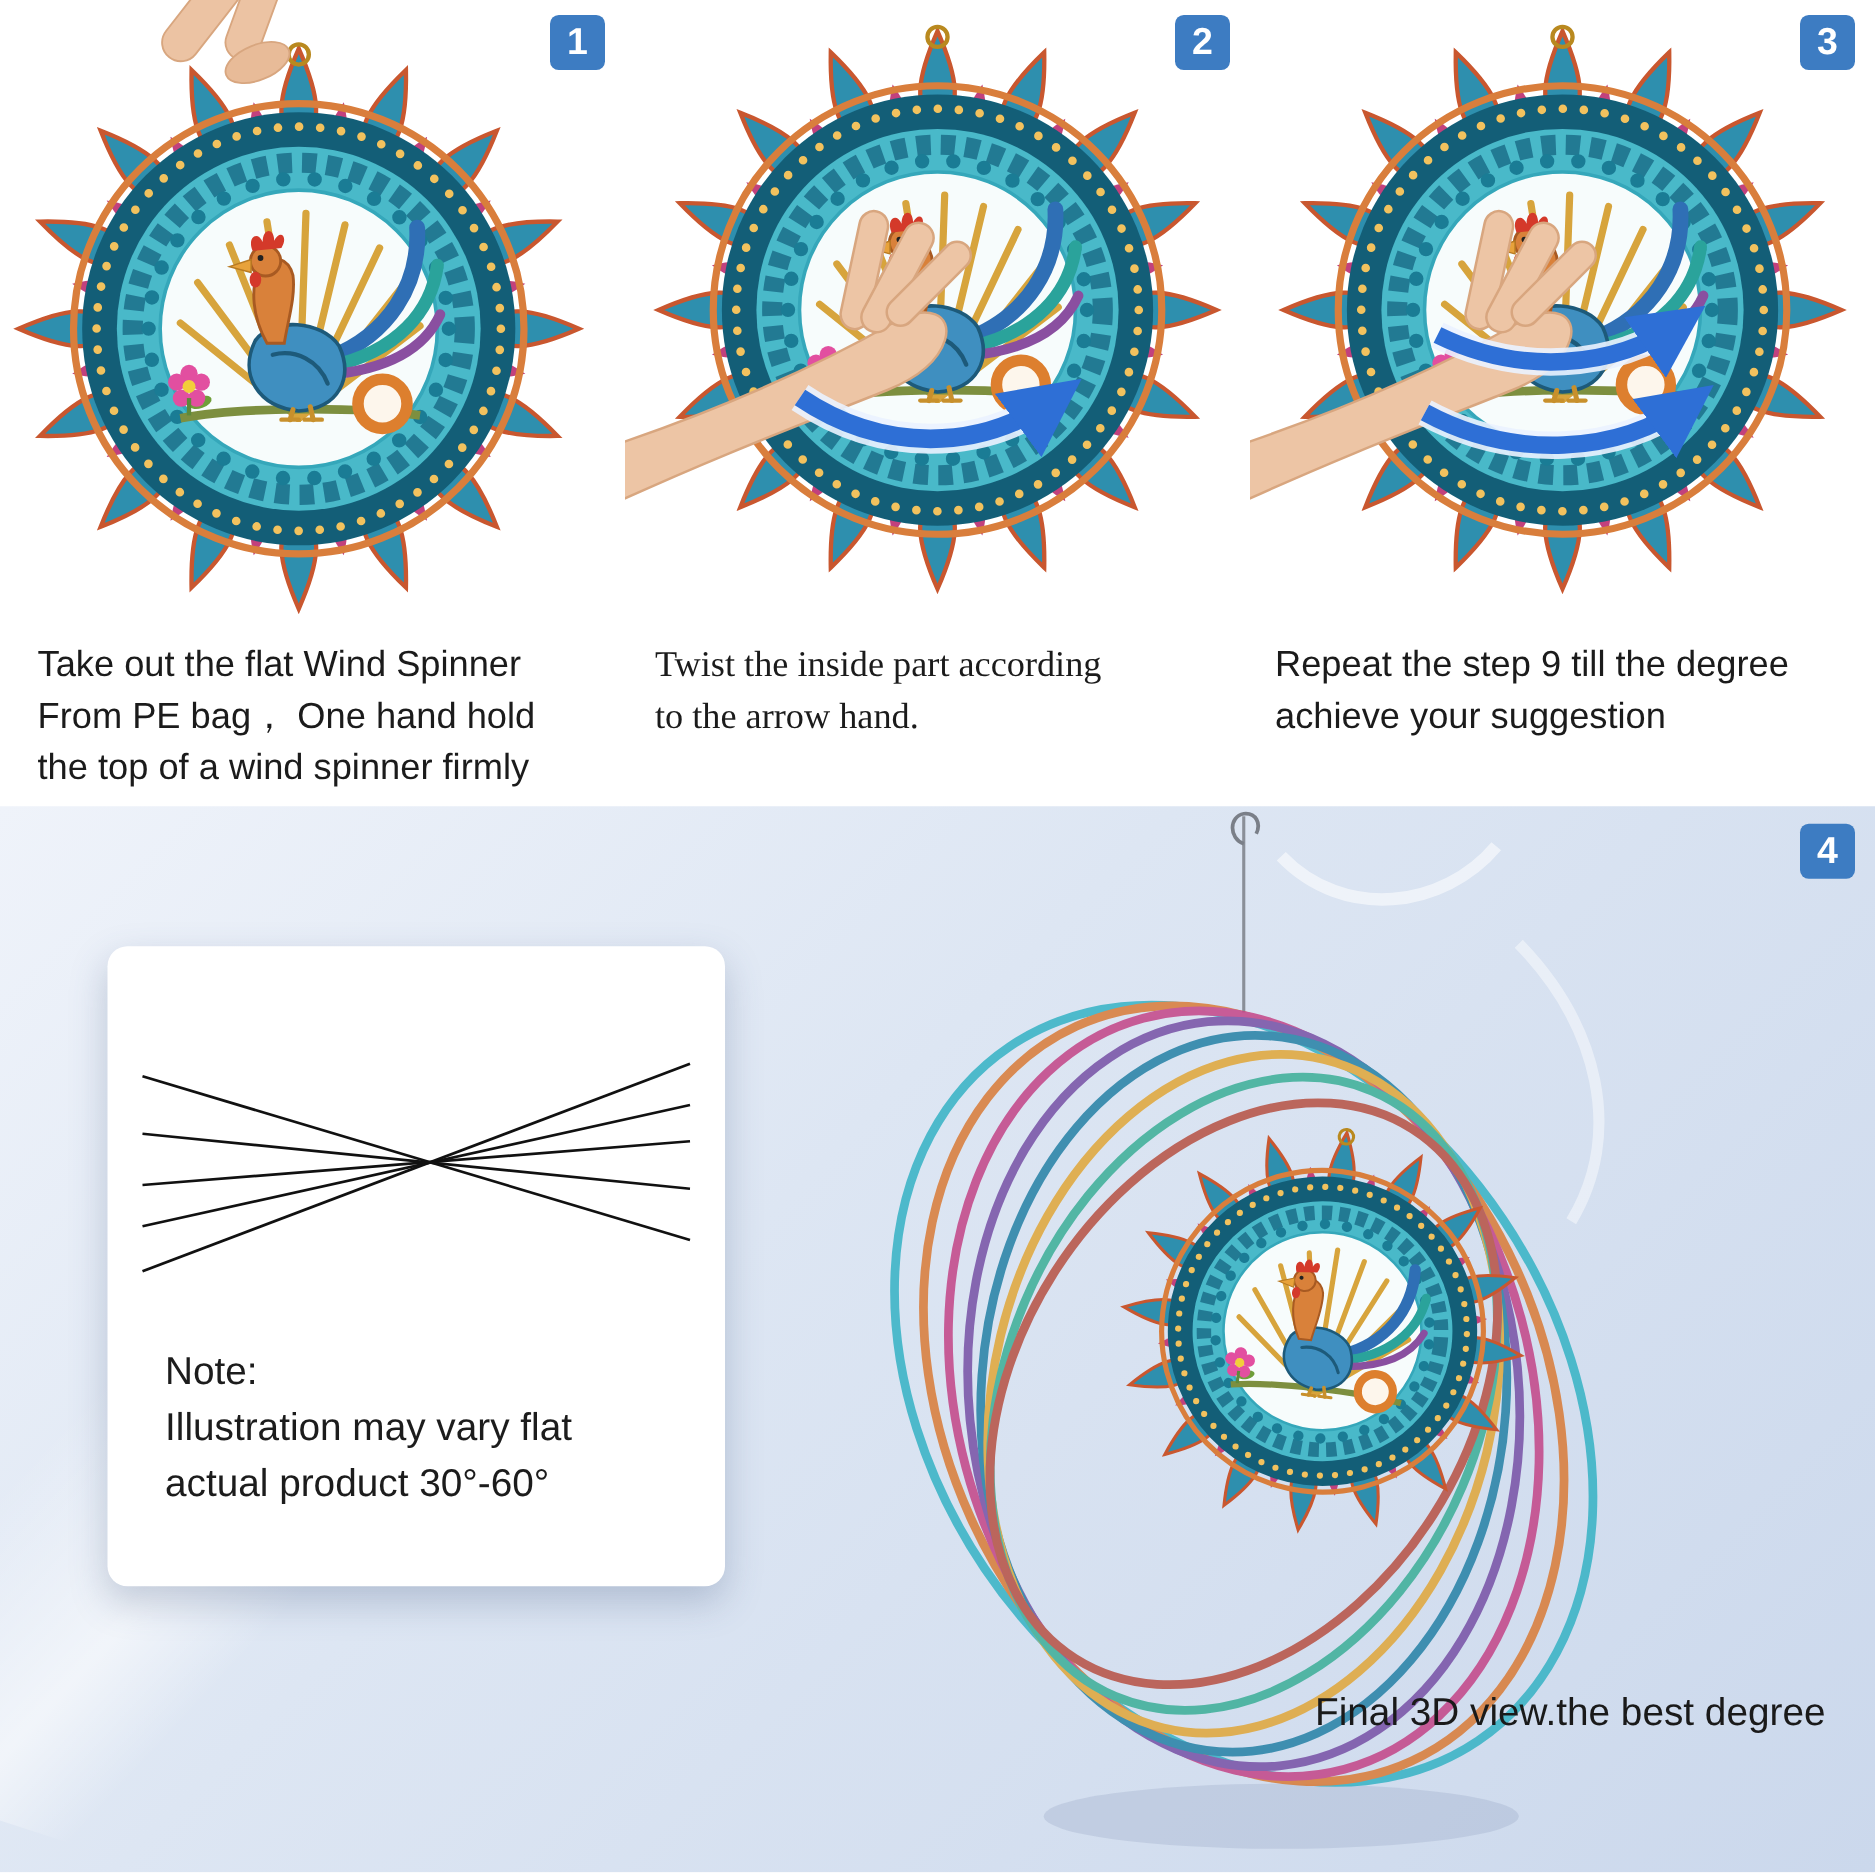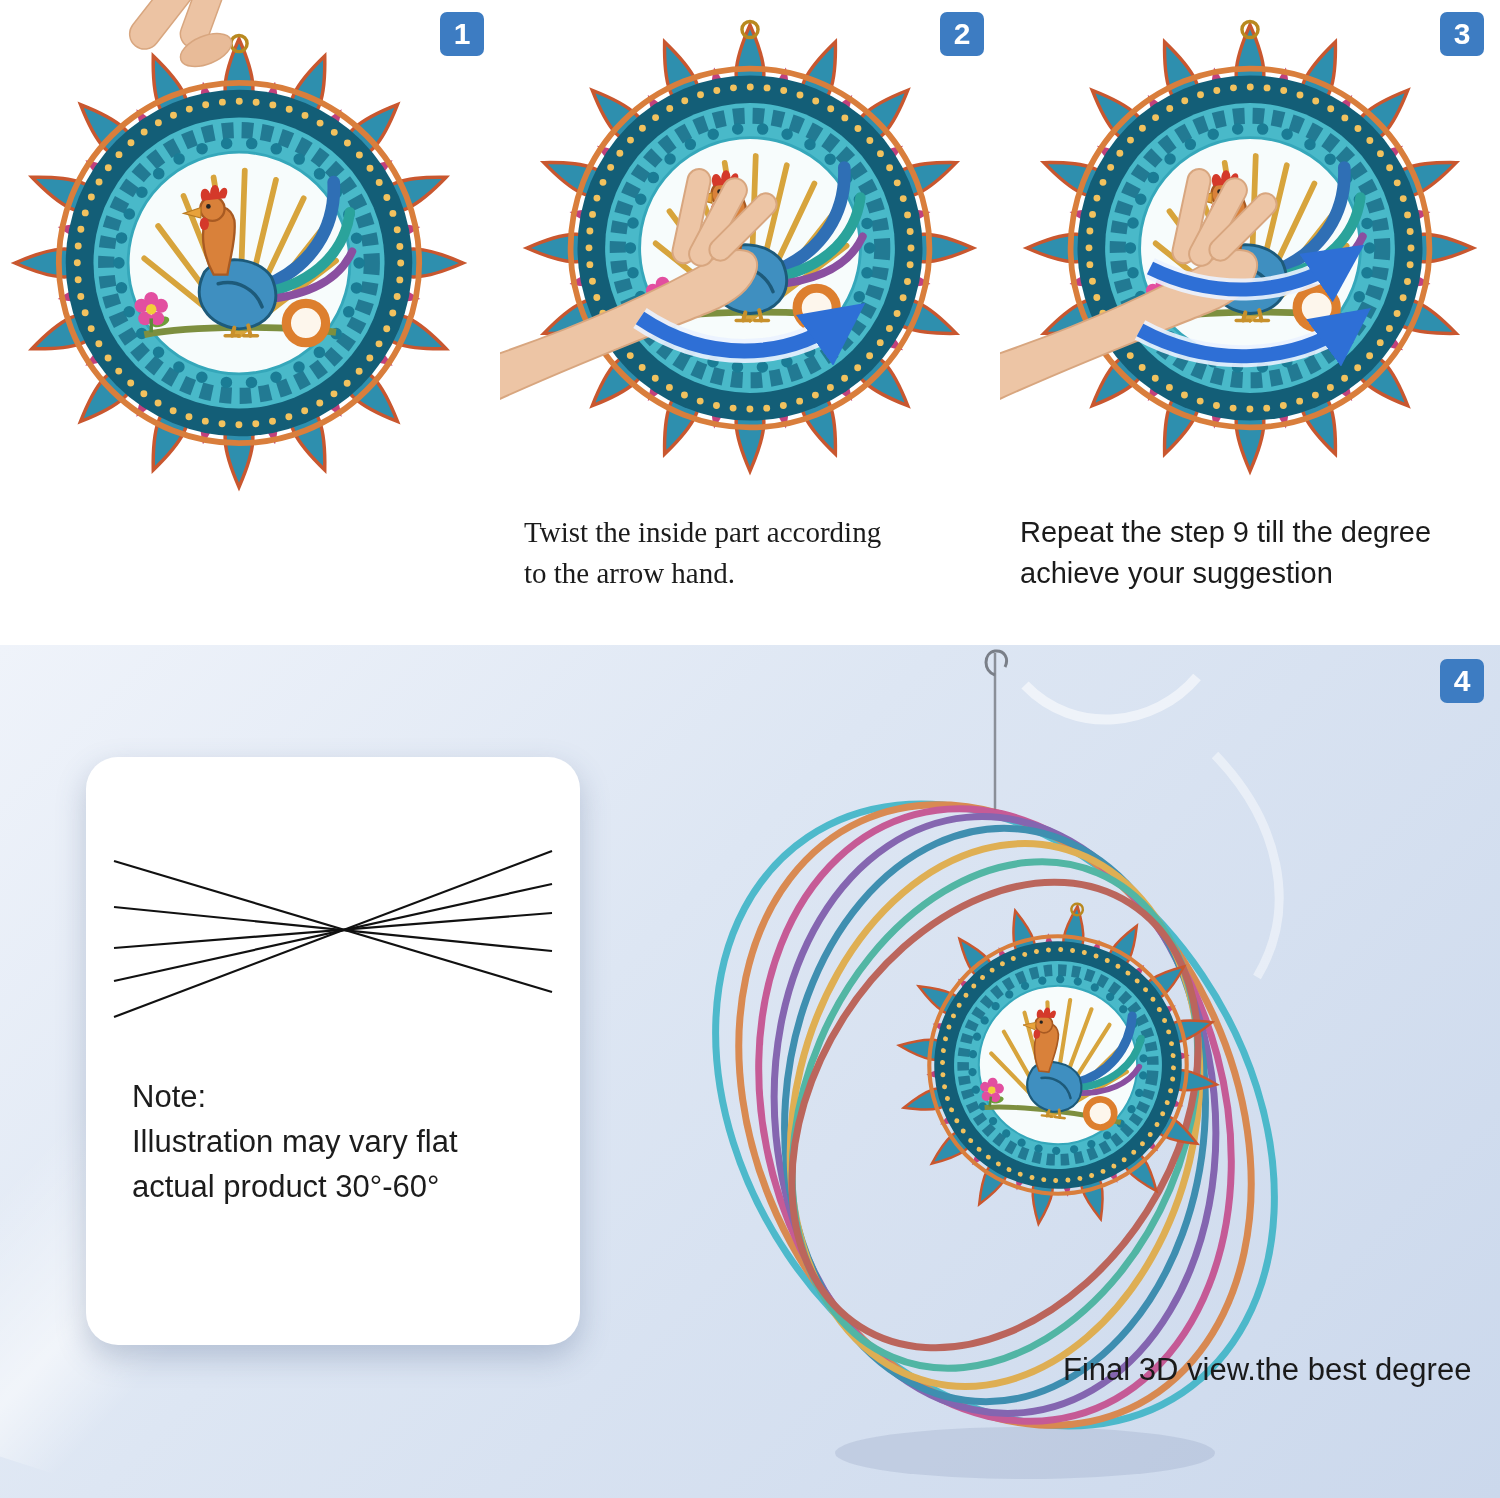--- a/index.html
+++ b/index.html
@@ -26,29 +26,29 @@
   .final-section{
     position:absolute;left:0;top:645px;width:1500px;height:853px;
     background:linear-gradient(135deg,#eff3fa 0%,#dde6f3 40%,#cbd8ec 100%);
   }
   .final-section .streak{
     position:absolute;left:-120px;top:330px;width:560px;height:520px;
     background:linear-gradient(115deg,rgba(255,255,255,0) 30%,rgba(255,255,255,.55) 50%,rgba(255,255,255,0) 62%);
     transform:rotate(18deg);pointer-events:none;
   }
   .note-card{
-    position:absolute;left:86px;top:112px;width:494px;height:588px;
-    background:#ffffff;border-radius:32px;
+    position:absolute;left:86px;top:112px;width:494px;height:512px;
+    background:#ffffff;border-radius:16px;
     box-shadow:0 12px 30px rgba(70,90,130,.28);
   }
   .note-lines{position:absolute;left:18px;top:35px;width:458px;height:275px;}
   .note-text{position:absolute;left:46px;top:318px;font-size:31px;color:#1c1c1c;line-height:1.45;}
   .spiral-wrap{position:absolute;left:590px;top:0;width:810px;height:853px;}
   .spiral-wrap svg{width:100%;height:100%;display:block;}
-  .final-caption{position:absolute;left:1052px;top:702px;font-size:31px;color:#1a1a1a;line-height:1.5;margin-left:11px;}
+  .final-caption{position:absolute;left:1052px;top:702px;font-size:31px;color:#1a1a1a;line-height:1.5;}
   .badge-4{top:14px;right:16px;}
 </style>
 </head>
 <body>
 
 <svg width="0" height="0" style="position:absolute" aria-hidden="true">
 <defs>
   <marker id="arrowhead" viewBox="0 0 10 10" refX="6" refY="5" markerWidth="4.2" markerHeight="4.2" orient="auto-start-reverse">
     <path d="M0,0 L10,5 L0,10 z" fill="#2e6fd6"></path>
   </marker>
@@ -155,20 +155,25 @@
       <div class="badge">1</div>
       <div class="figure">
         <svg viewBox="0 0 500 505">
           <use href="#mandala" x="8" y="32" width="462" height="462"></use>
           <g fill="#ecc3a3" stroke="#d8a67f" stroke-width="1.5">
             <rect x="150" y="-42" width="30" height="98" rx="15" transform="rotate(38 165 8)"></rect>
             <rect x="192" y="-38" width="28" height="88" rx="14" transform="rotate(20 206 2)"></rect>
             <ellipse cx="206" cy="50" rx="27" ry="14" transform="rotate(-22 206 50)" fill="#e8bb98"></ellipse>
           </g>
         </svg>
+      </div>
+      <div class="caption">
+        <div>Take out the flat Wind Spinner</div>
+        <div>From PE bag， One hand hold</div>
+        <div>the top of a wind spinner firmly</div>
       </div>
     </section>
 
     <section class="step step2">
       <div class="badge">2</div>
       <div class="figure">
         <svg viewBox="0 0 500 505">
           <use href="#mandala" x="20" y="18" width="460" height="460"></use>
           <g fill="#edc5a5" stroke="#d8a67f" stroke-width="2">
             <path d="M-20,360 C70,330 150,295 215,258 C243,242 262,252 256,272 C250,291 232,303 210,312 C150,336 70,366 -20,408 Z"></path>

